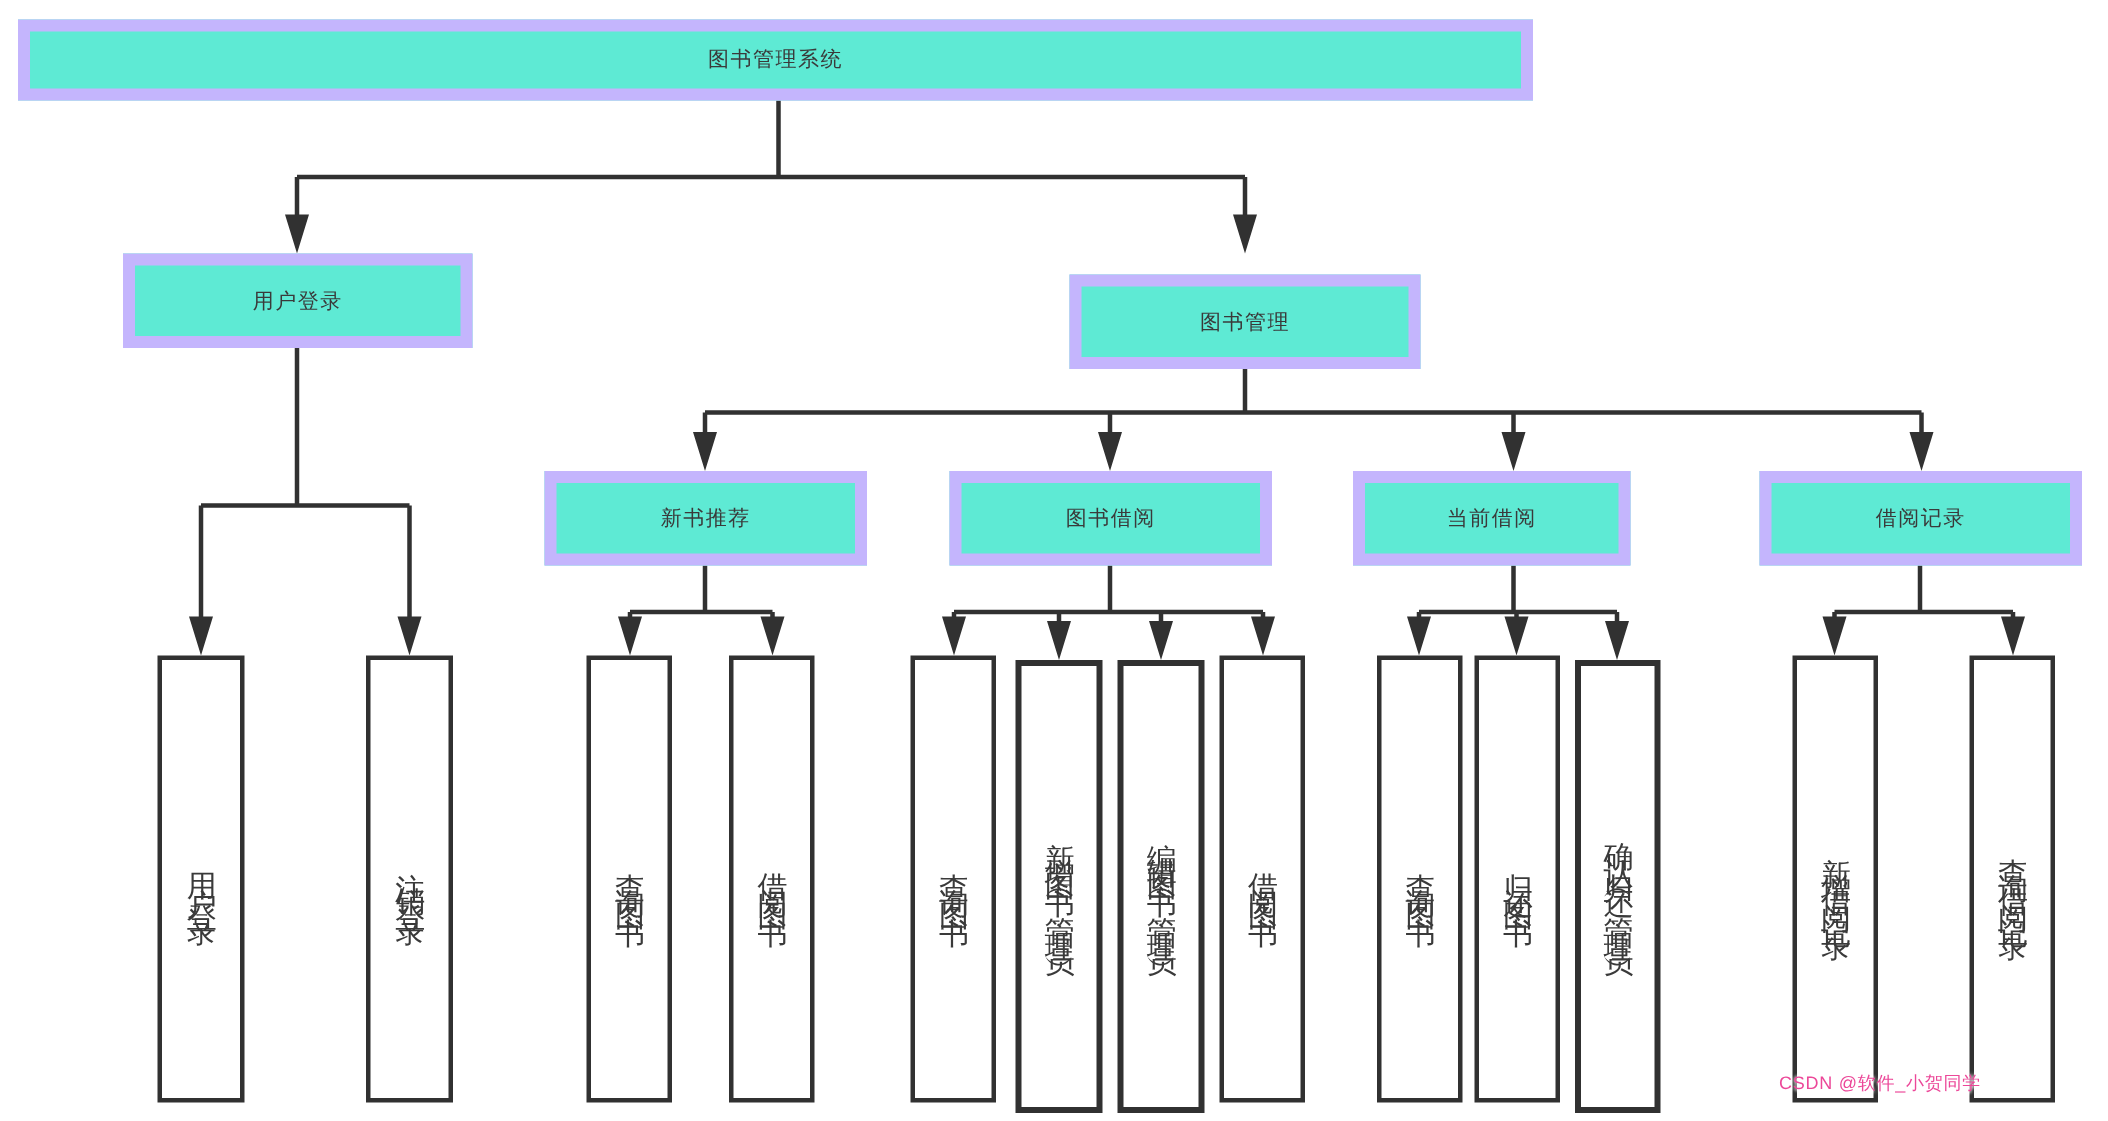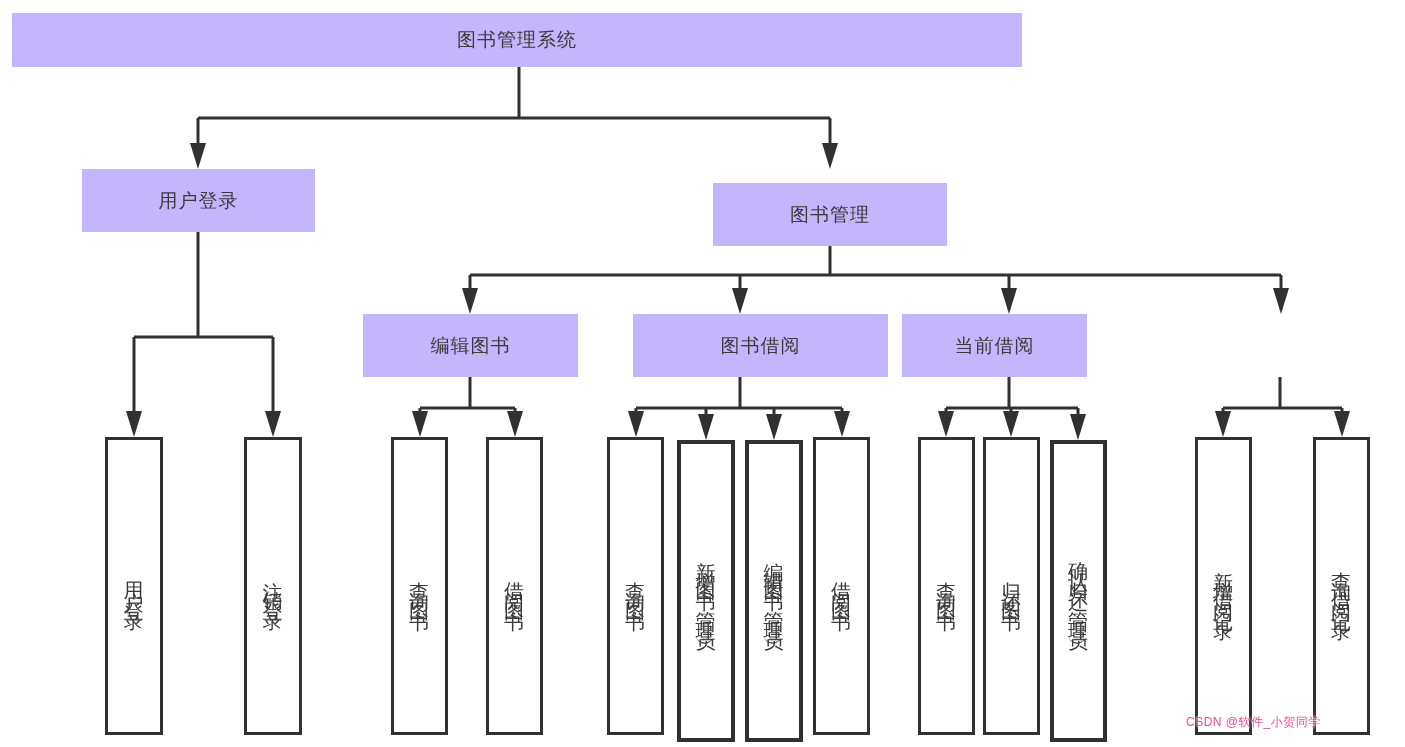--- a/index.html
+++ b/index.html
@@ -2,23 +2,23 @@
 <html><head>
 <meta charset="utf-8">
 <style>
   html,body{margin:0;padding:0;background:#ffffff;}
   .stage{
     position:relative;width:1405px;height:747px;background:#ffffff;
     font-family:"Liberation Sans","DejaVu Sans",sans-serif;overflow:hidden;
   }
   svg.wires{position:absolute;left:0;top:0;z-index:0;}
   .node{
-    position:absolute;box-sizing:border-box;border:8px solid #c4b5fd;background:#c4b5fd;
+    position:absolute;box-sizing:border-box;border:8px solid #c4b5fd;background:#5eead4;
     display:flex;align-items:center;justify-content:center;
-    font-size:19px;color:#3a3a3a;letter-spacing:1px;z-index:1;white-space:nowrap;
+    font-size:14px;color:#3a3a3a;letter-spacing:1px;z-index:1;white-space:nowrap;
   }
   .vnode{
     position:absolute;box-sizing:border-box;border:3px solid #313131;background:#ffffff;
     display:flex;align-items:center;justify-content:center;z-index:1;
   }
   .vnode.bold{border-width:4px;}
   .vtext{
     writing-mode:vertical-rl;text-orientation:mixed;
     font-size:20px;letter-spacing:10px;line-height:1;color:#3a3a3a;
   }
@@ -59,23 +59,24 @@
                M946 437 l-8 -26 h16 z M1011 437 l-8 -26 h16 z M1078 440 l-8 -26 h16 z
                M1223 437 l-8 -26 h16 z M1342 437 l-8 -26 h16 z"></path>
     </g>
   </svg>
 
   <div class="node" style="left:12px;top:13px;width:1010px;height:54px">图书管理系统</div>
 
   <div class="node" style="left:82px;top:169px;width:233px;height:63px">用户登录</div>
   <div class="node" style="left:713px;top:183px;width:234px;height:63px">图书管理</div>
 
-  <div class="node" style="left:363px;top:314px;width:215px;height:63px">编辑图书</div>
-  <div class="node" style="left:633px;top:314px;width:255px;height:63px">图书借阅</div>
+  <div class="node" style="left:363px;top:314px;width:215px;height:63px">新书推荐</div>
+  <div class="node" style="left:633px;top:314px;width:215px;height:63px">图书借阅</div>
   <div class="node" style="left:902px;top:314px;width:185px;height:63px">当前借阅</div>
+  <div class="node" style="left:1173px;top:314px;width:215px;height:63px">借阅记录</div>
 
   <div class="vnode" style="left:105px;top:437px;width:58px;height:298px">
     <span class="vtext">用户登录</span>
   </div>
   <div class="vnode" style="left:244px;top:437px;width:58px;height:298px">
     <span class="vtext">注销登录</span>
   </div>
 
   <div class="vnode" style="left:391px;top:437px;width:57px;height:298px">
     <span class="vtext">查询图书</span>

